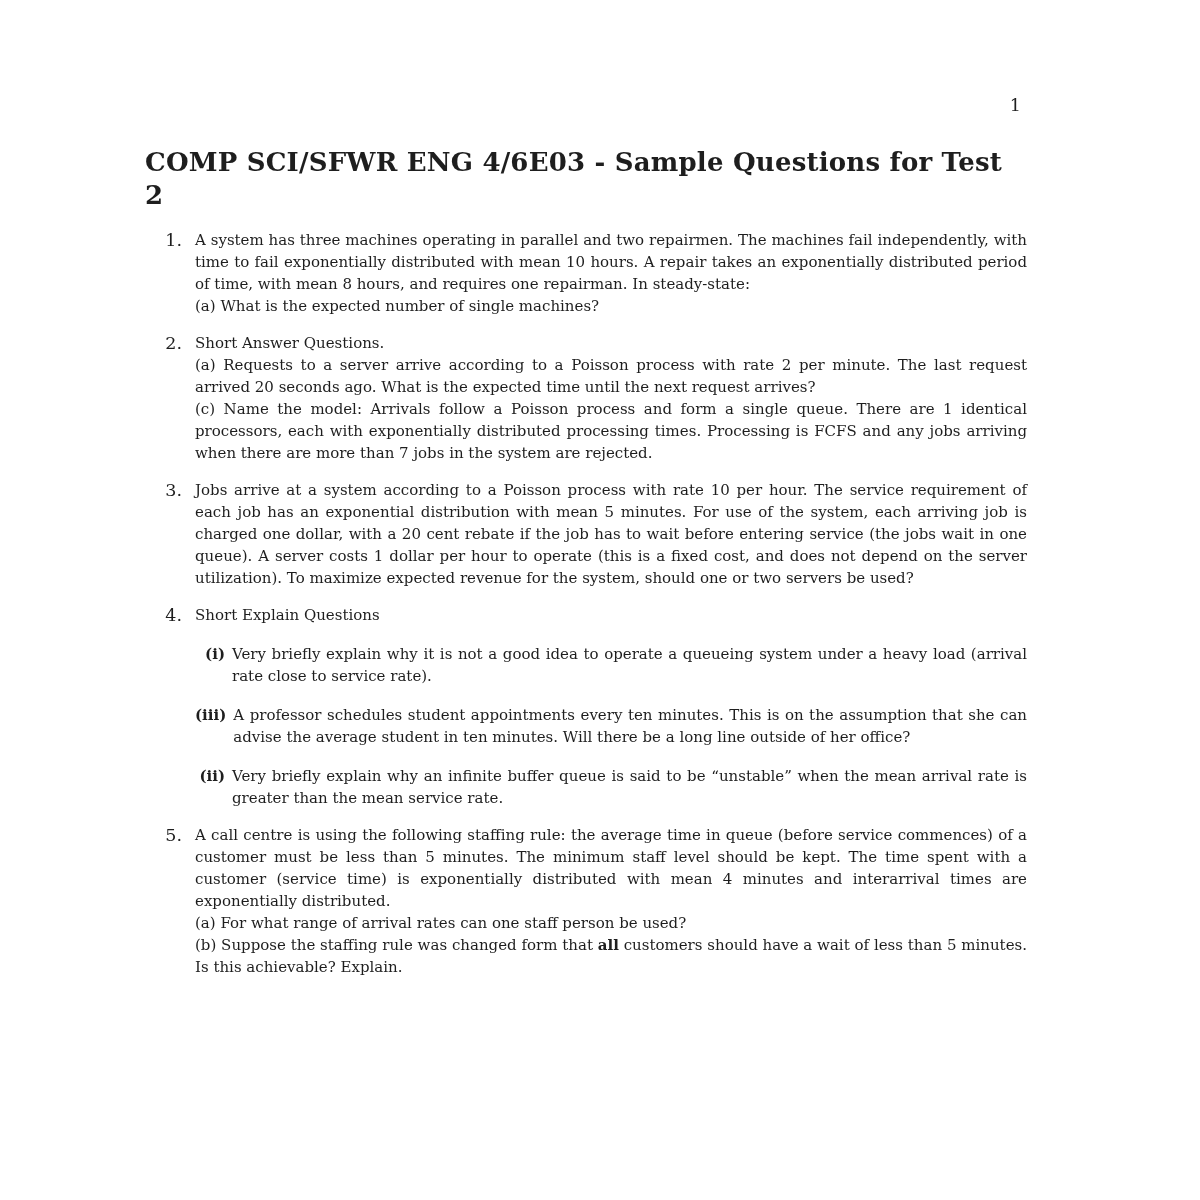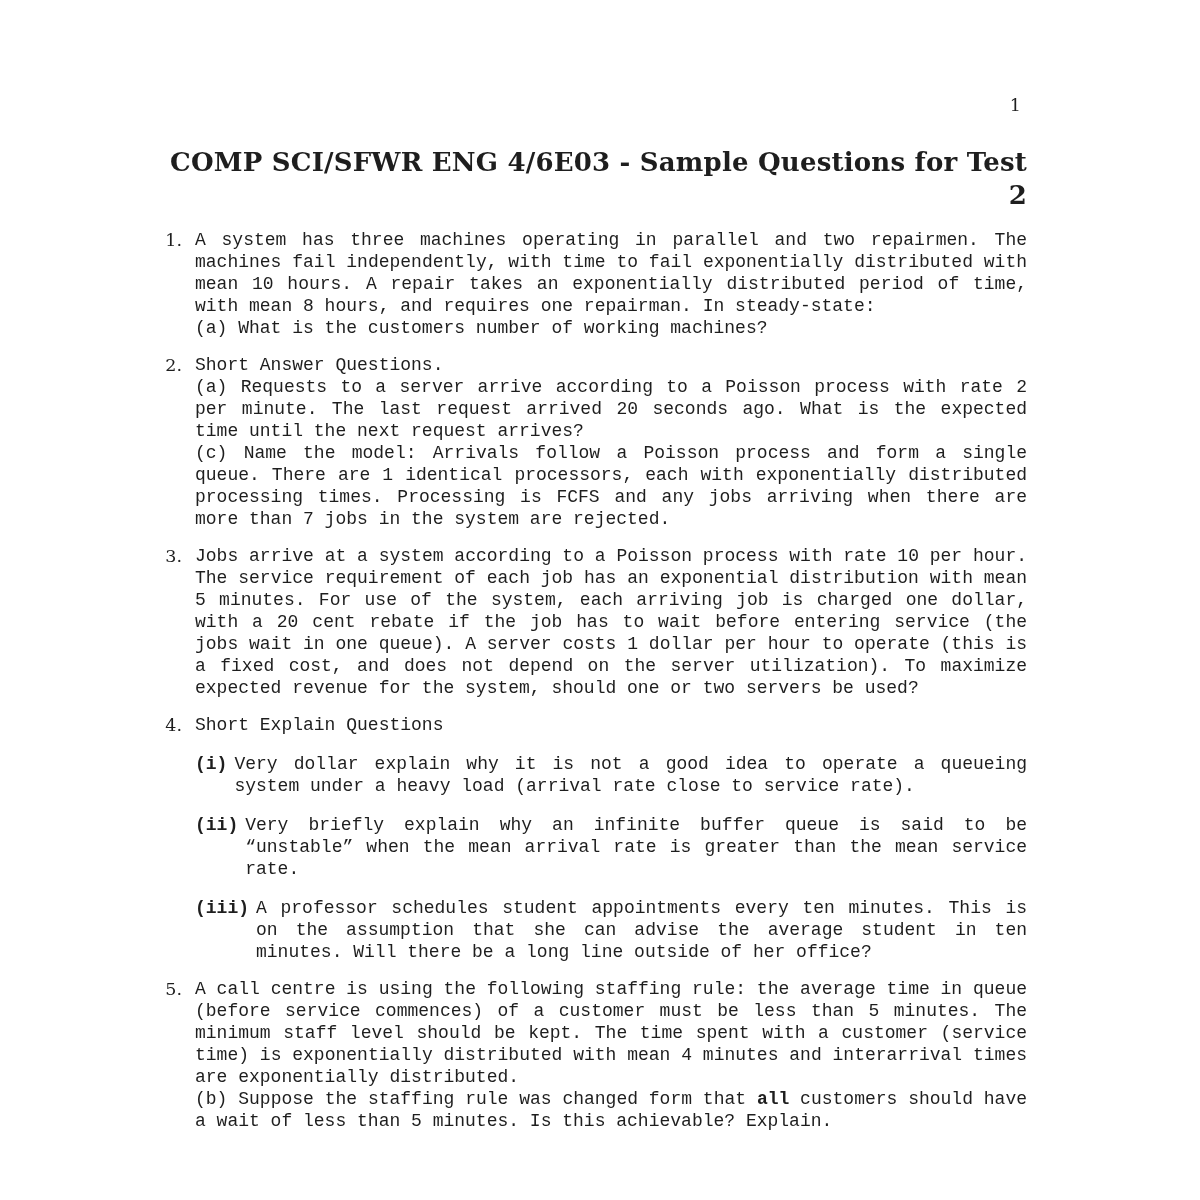--- a/index.html
+++ b/index.html
@@ -22,21 +22,21 @@
     top: 94px;
     width: 882px;
   }
   .page-number {
     text-align: right;
     font-size: 17.5px;
     line-height: 22px;
     padding-right: 6px;
   }
   .doc-title {
-    text-align: right;
+    text-align: left;
     font-size: 26px;
     font-weight: bold;
     line-height: 1.25;
     margin: 30px 0 18px 0;
     letter-spacing: 0.2px;
   }
   .question-list {
     width: 100%;
   }
   .question {
@@ -46,24 +46,23 @@
   .q-marker {
     flex: 0 0 50px;
     box-sizing: border-box;
     text-align: right;
     padding-right: 13px;
     font-size: 17.5px;
     line-height: 22px;
   }
   .q-body {
     flex: 1;
-    font-size: 18px;
+    font-size: 15px;
     line-height: 22px;
     text-align: justify;
-    font-family: Liberation Mono, monospace;
   }
   .q-block {
     margin: 0;
   }
   .subitems {
     margin-top: 4px;
   }
   .subitem {
     display: flex;
     margin-top: 17px;
@@ -87,21 +86,21 @@
 
 <div class="page">
   <div class="content">
     <div class="page-number">1</div>
     <div class="doc-title">COMP SCI/SFWR ENG 4/6E03 - Sample Questions for Test 2</div>
     <div class="question-list">
         <div class="question">
           <div class="q-marker">1.</div>
           <div class="q-body">
             <div class="q-block"><span class="run">A system has three machines operating in parallel and two repairmen. The machines fail independently, with time to fail exponentially distributed with mean 10 hours. A repair takes an exponentially distributed period of time, with mean 8 hours, and requires one repairman. In steady-state:</span></div>
-            <div class="q-block"><span class="run">(a) What is the customers number of working machines?</span></div>
+            <div class="q-block"><span class="run">(a) What is the expected number of single machines?</span></div>
           </div>
         </div>
         <div class="question">
           <div class="q-marker">2.</div>
           <div class="q-body">
             <div class="q-block"><span class="run">Short Answer Questions.</span></div>
             <div class="q-block"><span class="run">(a) Requests to a server arrive according to a Poisson process with rate 2 per minute. The last request arrived 20 seconds ago. What is the expected time until the next request arrives?</span></div>
             <div class="q-block"><span class="run">(c) Name the model: Arrivals follow a Poisson process and form a single queue. There are 1 identical processors, each with exponentially distributed processing times. Processing is FCFS and any jobs arriving when there are more than 7 jobs in the system are rejected.</span></div>
           </div>
         </div>
@@ -111,35 +110,36 @@
             <div class="q-block"><span class="run">Jobs arrive at a system according to a Poisson process with rate 10 per hour. The service requirement of each job has an exponential distribution with mean 5 minutes. For use of the system, each arriving job is charged one dollar, with a 20 cent rebate if the job has to wait before entering service (the jobs wait in one queue). A server costs 1 dollar per hour to operate (this is a fixed cost, and does not depend on the server utilization). To maximize expected revenue for the system, should one or two servers be used?</span></div>
           </div>
         </div>
         <div class="question">
           <div class="q-marker">4.</div>
           <div class="q-body">
             <div class="q-block"><span class="run">Short Explain Questions</span></div>
             <div class="subitems">
               <div class="subitem">
                 <div class="sub-marker">(i)</div>
-                <div class="sub-body"><span class="run">Very dollar explain why it is not a good idea to operate a queueing system under a heavy load (arrival rate close to service rate).</span></div>
+                <div class="sub-body"><span class="run">Very briefly explain why it is not a good idea to operate a queueing system under a heavy load (arrival rate close to service rate).</span></div>
+              </div>
+              <div class="subitem">
+                <div class="sub-marker">(iii)</div>
+                <div class="sub-body"><span class="run">A professor schedules student appointments every ten minutes. This is on the assumption that she can advise the average student in ten minutes. Will there be a long line outside of her office?</span></div>
               </div>
               <div class="subitem">
                 <div class="sub-marker">(ii)</div>
                 <div class="sub-body"><span class="run">Very briefly explain why an infinite buffer queue is said to be “unstable” when the mean arrival rate is greater than the mean service rate.</span></div>
-              </div>
-              <div class="subitem">
-                <div class="sub-marker">(iii)</div>
-                <div class="sub-body"><span class="run">A professor schedules student appointments every ten minutes. This is on the assumption that she can advise the average student in ten minutes. Will there be a long line outside of her office?</span></div>
               </div>
             </div>
           </div>
         </div>
         <div class="question">
           <div class="q-marker">5.</div>
           <div class="q-body">
             <div class="q-block"><span class="run">A call centre is using the following staffing rule: the average time in queue (before service commences) of a customer must be less than 5 minutes. The minimum staff level should be kept. The time spent with a customer (service time) is exponentially distributed with mean 4 minutes and interarrival times are exponentially distributed.</span></div>
+            <div class="q-block"><span class="run">(a) For what range of arrival rates can one staff person be used?</span></div>
             <div class="q-block"><span class="run">(b) Suppose the staffing rule was changed form that </span><b class="run">all</b><span class="run"> customers should have a wait of less than 5 minutes. Is this achievable? Explain.</span></div>
           </div>
         </div>
       </div>
   </div>
 </div>
 
 </body></html>

